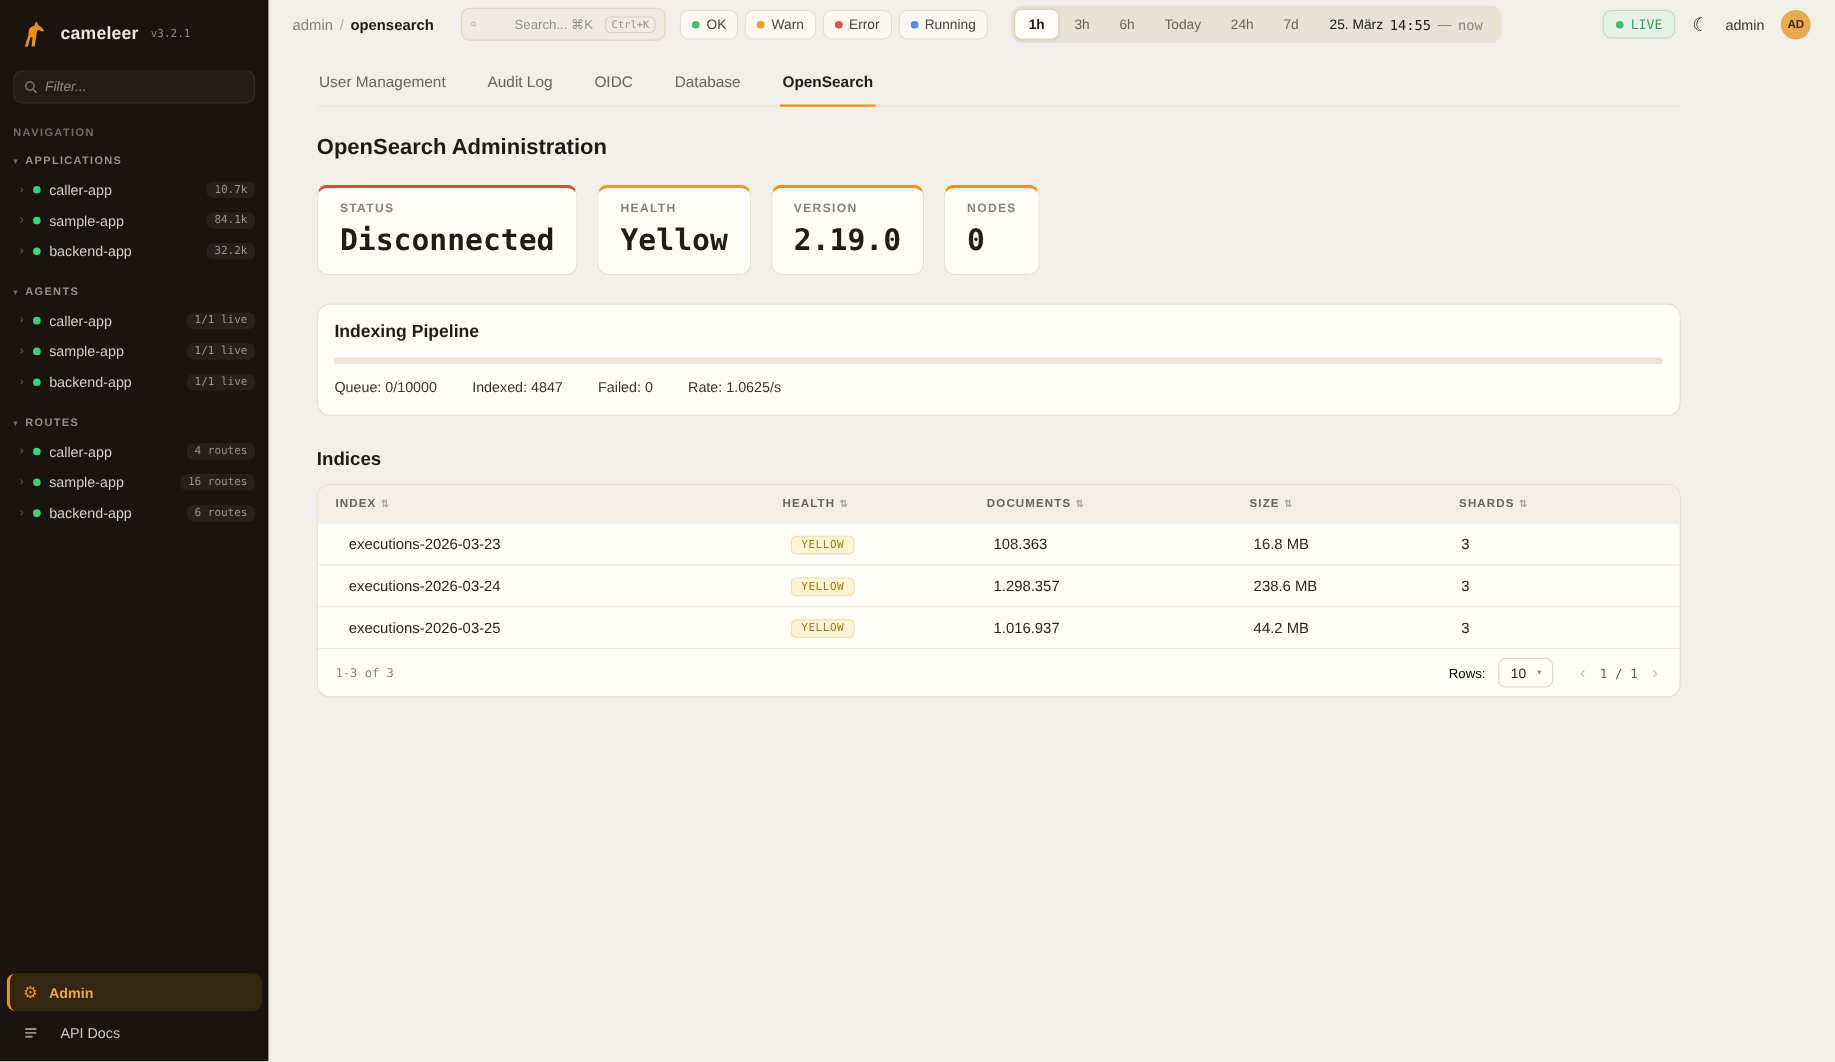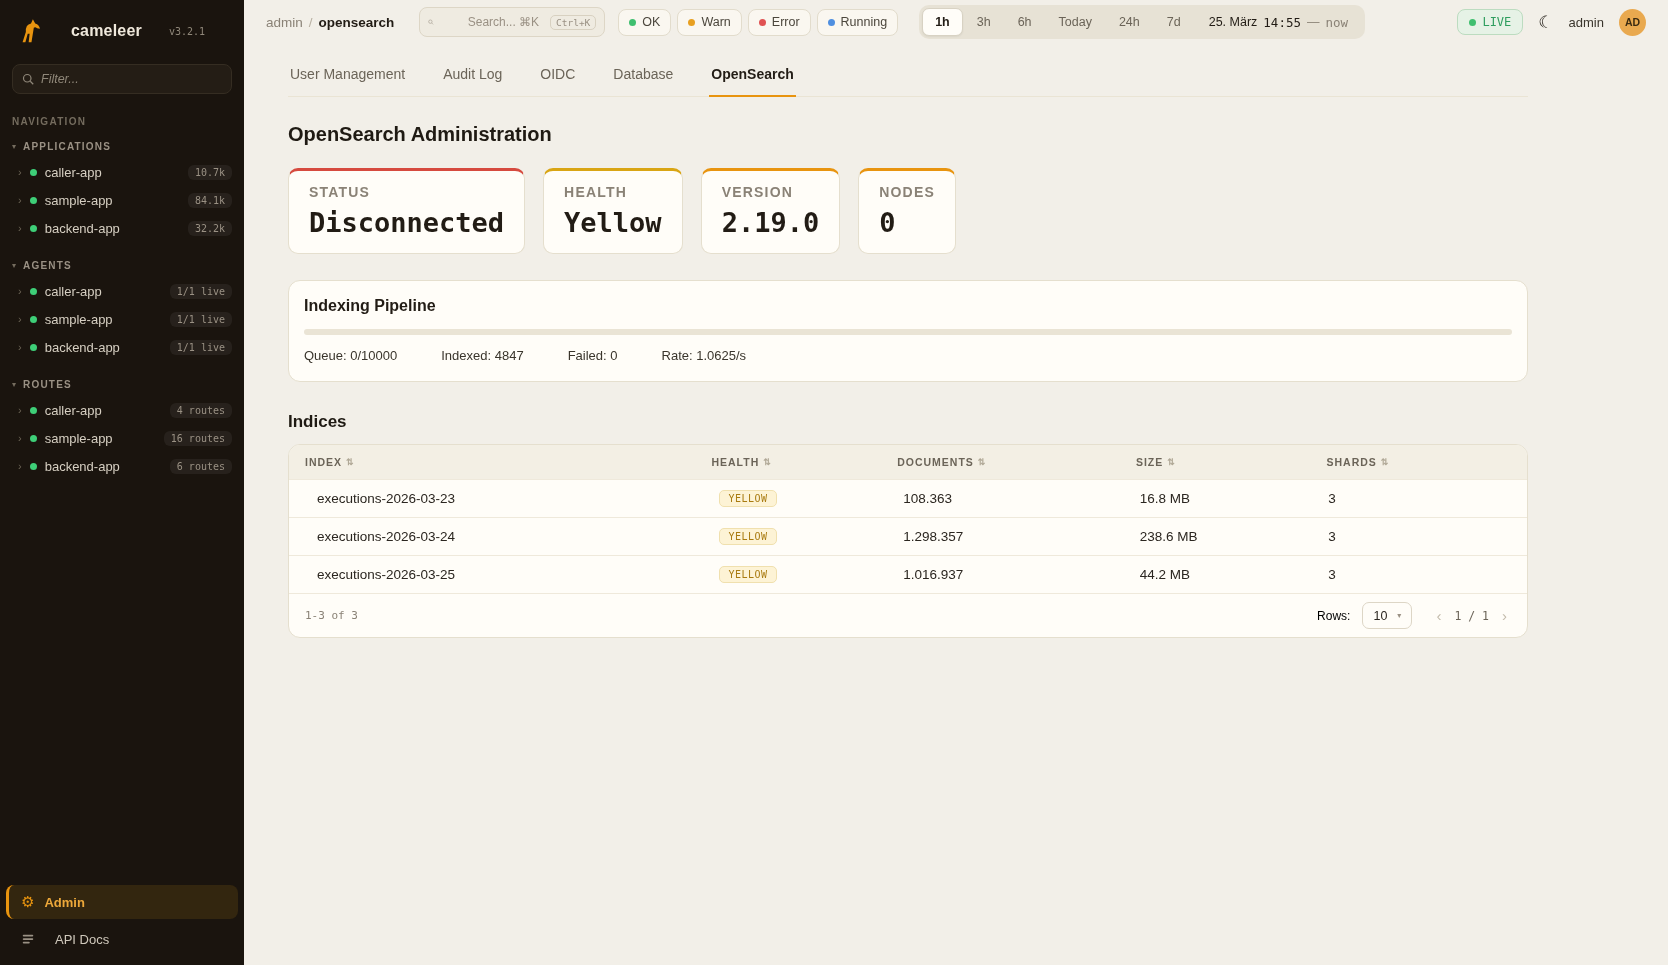--- a/index.html
+++ b/index.html
@@ -1,21 +1,21 @@
 <!DOCTYPE html>
 <html><head>
 <meta charset="utf-8">
 <style>
   * { margin:0; padding:0; box-sizing:border-box; }
   html,body { width:1668px; height:965px; overflow:hidden; }
   body { font-family:"Liberation Sans", sans-serif; display:flex; background:#f2efe8; color:#2b2620; }
 
   
   .sidebar { width:244px; min-width:244px; height:100%; background:#1a140e; display:flex; flex-direction:column; padding:14px 0 10px; }
-  .logo-row { display:flex; align-items:center; gap:25px; padding:2px 16px 14px; }
+  .logo-row { display:flex; align-items:center; gap:9px; padding:2px 16px 14px; }
   .logo-ic { width:30px; height:30px; flex:0 0 auto; }
   .logo-name { font-size:16px; font-weight:700; color:#efe8db; letter-spacing:.2px; }
   .logo-ver { font-size:10px; color:#8f8779; font-family:"DejaVu Sans Mono", monospace; margin-left:2px; }
   .filter-box { margin:4px 12px 18px; height:30px; background:#241d15; border:1px solid #352d22; border-radius:8px; display:flex; align-items:center; gap:7px; padding:0 9px; }
   .filter-box svg { flex:0 0 auto; }
   .filter-box input { background:transparent; border:none; outline:none; color:#cfc8bb; font-size:12.5px; width:100%; font-family:"Liberation Sans", sans-serif;font-style:italic; }
   .filter-box input::placeholder { color:#8f8779; }
   .nav-heading { font-size:10px; letter-spacing:1.3px; color:#746c5e; padding:4px 12px 10px; font-weight:700; }
   .sect { margin-bottom:14px; }
   .sect-head { display:flex; align-items:center; gap:7px; padding:4px 12px 6px; cursor:pointer; }
@@ -69,28 +69,28 @@
   .inner { max-width:1240px; }
   .tabs { display:flex; gap:34px; border-bottom:1px solid #eae4d4; padding:0 0 0 0; }
   .tab { font-size:14px; color:#6b6458; padding:12px 2px 13px; cursor:pointer; border-bottom:2px solid transparent; margin-bottom:-1px; white-space:nowrap; }
   .tab.active { color:#221c15; font-weight:700; border-bottom-color:#e8940f; }
   .page-title { font-size:20px; font-weight:700; color:#1f1a13; margin:26px 0 22px; }
 
   .cards { display:flex; gap:18px; margin-bottom:26px; }
   .card { background:#fffdf8; border:1px solid #e5dfce; border-top:3px solid #e8940f; border-radius:10px; padding:13px 20px 15px; min-width:72px; }
   .card.red { border-top-color:#d64a3f; }
   .card.yellow { border-top-color:#d9a514; }
-  .card-label { font-size:14px; letter-spacing:1.2px; color:#8a8276; font-weight:700; margin-bottom:7px; }
+  .card-label { font-size:11px; letter-spacing:1.2px; color:#8a8276; font-weight:700; margin-bottom:7px; }
   .card-value { font-family:"DejaVu Sans Mono", monospace; font-size:27px; font-weight:700; color:#221c15; white-space:nowrap; }
 
   .panel { background:#fffdf8; border:1px solid #e5dfce; border-radius:12px; padding:16px 15px 18px; margin-bottom:30px; }
   .panel-title { font-size:16px; font-weight:700; color:#221c15; margin-bottom:14px; }
   .progress { height:6px; background:#eae4d5; border-radius:99px; overflow:hidden; margin-bottom:13px; }
   .progress-fill { height:100%; width:0%; background:#e8940f; border-radius:99px; }
-  .pipe-stats { display:flex; gap:44px; font-size:13px; color:#3a352c; }
+  .pipe-stats { display:flex; gap:32px; font-size:13px; color:#3a352c; }
 
   .section-title { font-size:17px; font-weight:700; color:#1f1a13; margin:0 0 12px; }
   .table-card { background:#fffdf8; border:1px solid #e5dfce; border-radius:12px; overflow:hidden; }
   .t-head, .t-row { display:grid; grid-template-columns:33.7% 15.4% 19.8% 15.8% 15.3%; align-items:center; padding:0 16px; }
   .t-head { background:#f3efe4; height:34px; }
   .th { display:flex; align-items:center; gap:4px; font-size:10.5px; letter-spacing:1px; color:#6b6458; font-weight:700; cursor:pointer; }
   .sort-ic { font-size:9px; color:#b0a896; }
   .t-row { height:38px; border-top:1px solid #efe9db; font-size:13.5px; color:#2b2620; cursor:pointer;padding-left:28px; }
   .hbadge { display:inline-block; font-family:"DejaVu Sans Mono", monospace; font-size:10px; color:#a97b10; background:#fdf3d5; border:1px solid #f0e0ae; border-radius:5px; padding:2px 8px; letter-spacing:.5px; }
   .t-footer { display:flex; align-items:center; border-top:1px solid #efe9db; height:44px; padding:0 16px; }

